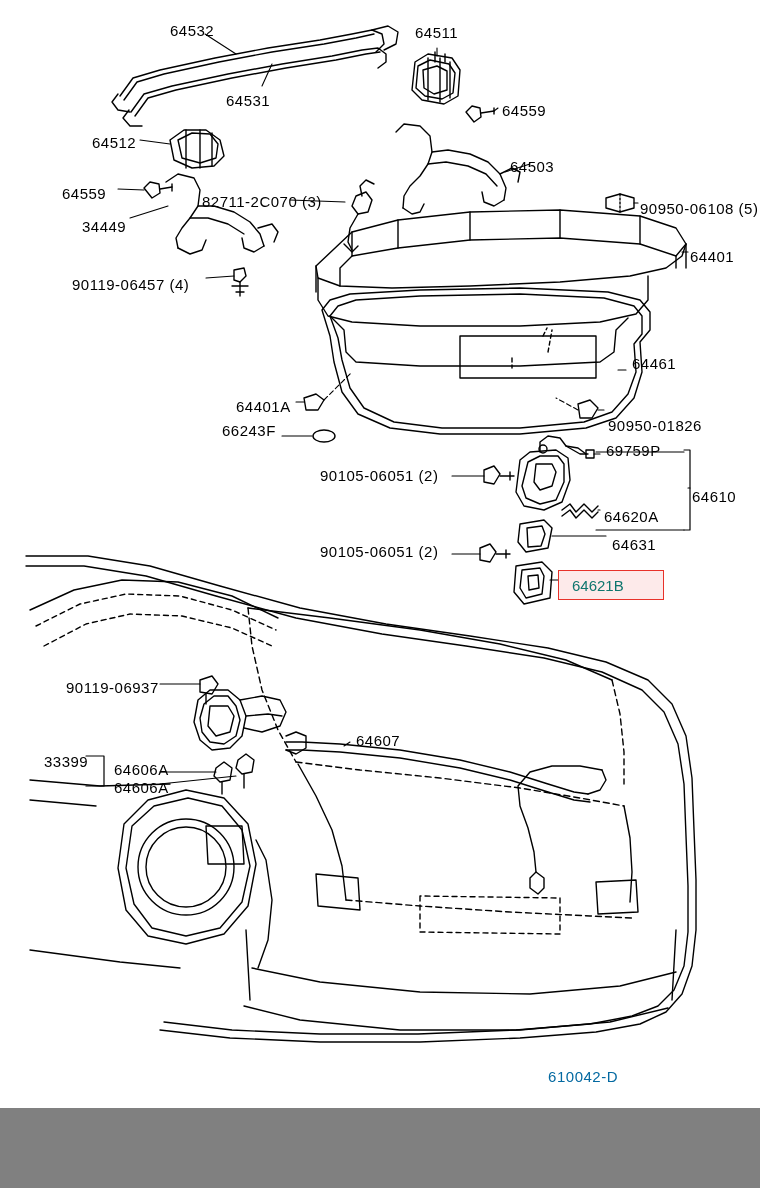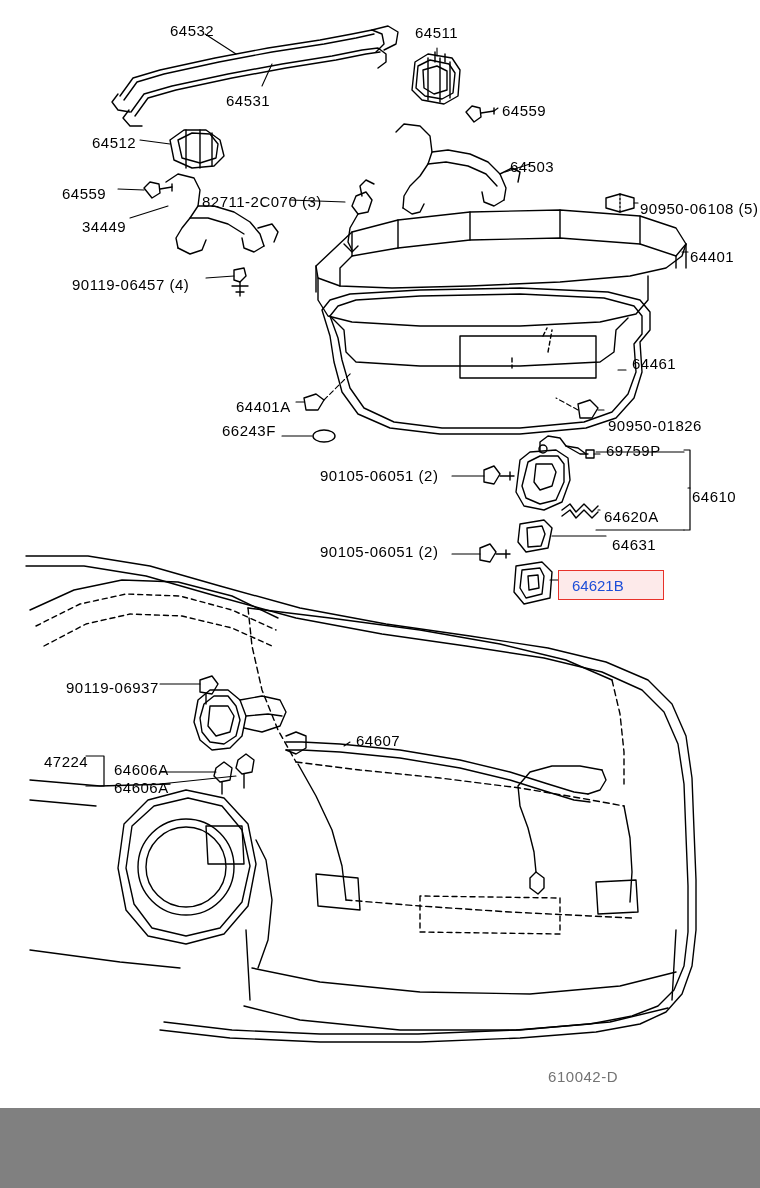--- a/index.html
+++ b/index.html
@@ -38,38 +38,38 @@
   .highlight-box {
     position: absolute;
     border: 1.5px solid #e8322a;
     background: #fdeaea;
     box-sizing: border-box;
   }
   .highlight-text {
     position: absolute;
     font-family: "Liberation Sans", sans-serif;
     font-size: 15px;
-    color: #1d4ed8;
+    color: #0f766e;
     white-space: nowrap;
   }
   #footer-bar {
     position: absolute;
     left: 0;
     top: 1108px;
     width: 760px;
     height: 80px;
     background: #808080;
   }
   .drawing-code {
     position: absolute;
     right: 22px;
     top: 1068px;
     font-size: 15px;
     letter-spacing: 0.5px;
-    color: #737373;
+    color: #0369a1;
   }
 </style>
 </head>
 <body>
 
 <div id="diagram-root">
 
   <svg id="parts-svg" viewBox="0 0 760 1188">
     <g fill="none" stroke="#000" stroke-width="1.4" stroke-linejoin="round" stroke-linecap="round">
 
@@ -303,21 +303,21 @@
   <div class="lbl" style="left:608px; top:411px;margin-top:6px;">90950-01826</div>
   <div class="lbl" style="left:222px; top:422px;">66243F</div>
   <div class="lbl" style="left:606px; top:442px;">69759P</div>
   <div class="lbl" style="left:320px; top:467px;">90105-06051 (2)</div>
   <div class="lbl" style="left:692px; top:488px;">64610</div>
   <div class="lbl" style="left:604px; top:508px;">64620A</div>
   <div class="lbl" style="left:612px; top:536px;">64631</div>
   <div class="lbl" style="left:320px; top:543px;">90105-06051 (2)</div>
   <div class="lbl" style="left:66px;  top:679px;">90119-06937</div>
   <div class="lbl" style="left:356px; top:732px;">64607</div>
-  <div class="lbl" style="left:44px;  top:753px;">47224</div>
+  <div class="lbl" style="left:44px;  top:753px;">33399</div>
   <div class="lbl" style="left:114px; top:761px;">64606A</div>
   <div class="lbl" style="left:114px; top:779px;">64606A</div>
 
   <div class="highlight-box" style="left:558px; top:570px; width:106px; height:30px;"></div>
   <div class="highlight-text" style="left:572px; top:577px;">64621B</div>
 
   <div class="drawing-code">610042-D</div>
 </div>
 
 <div id="footer-bar">

